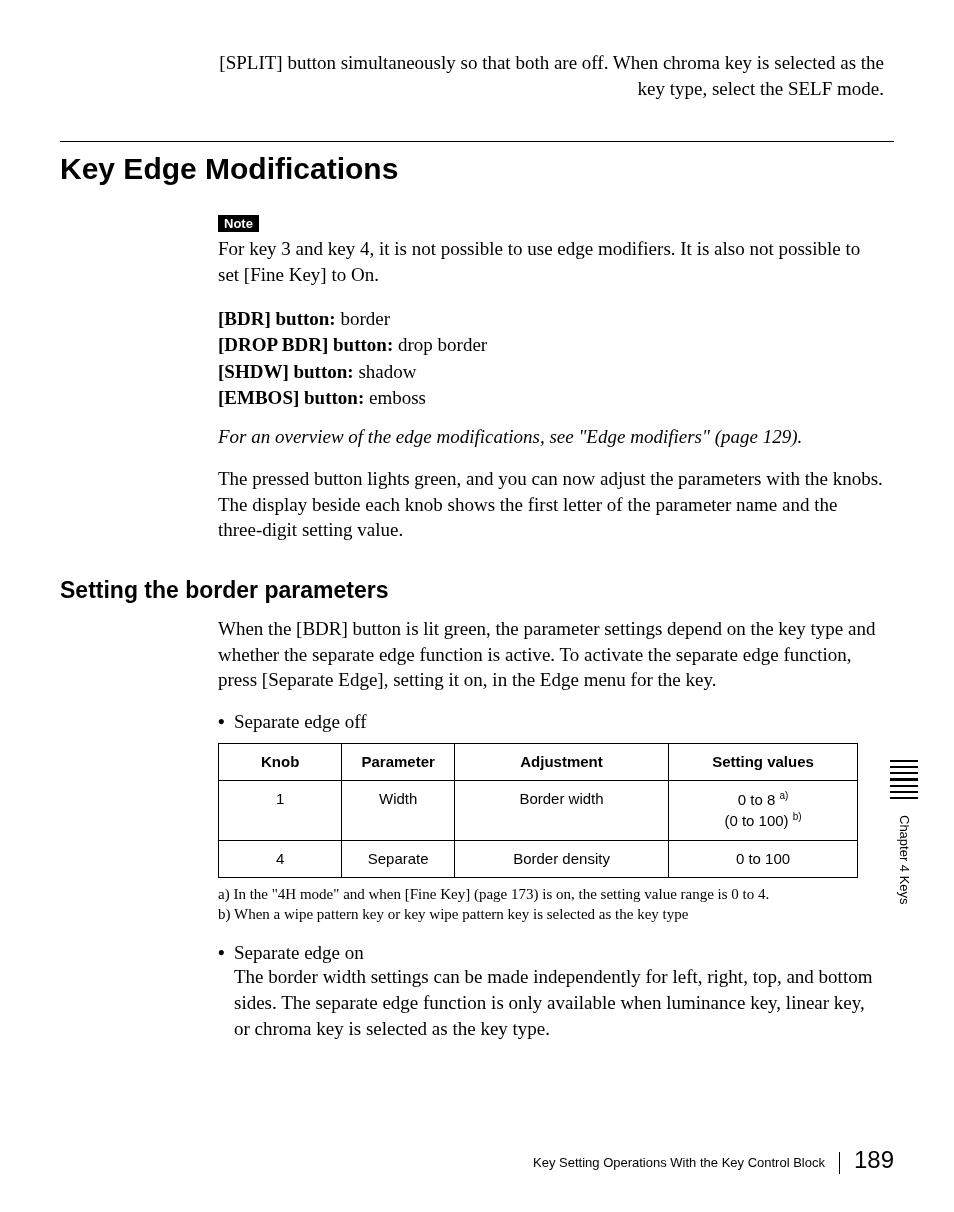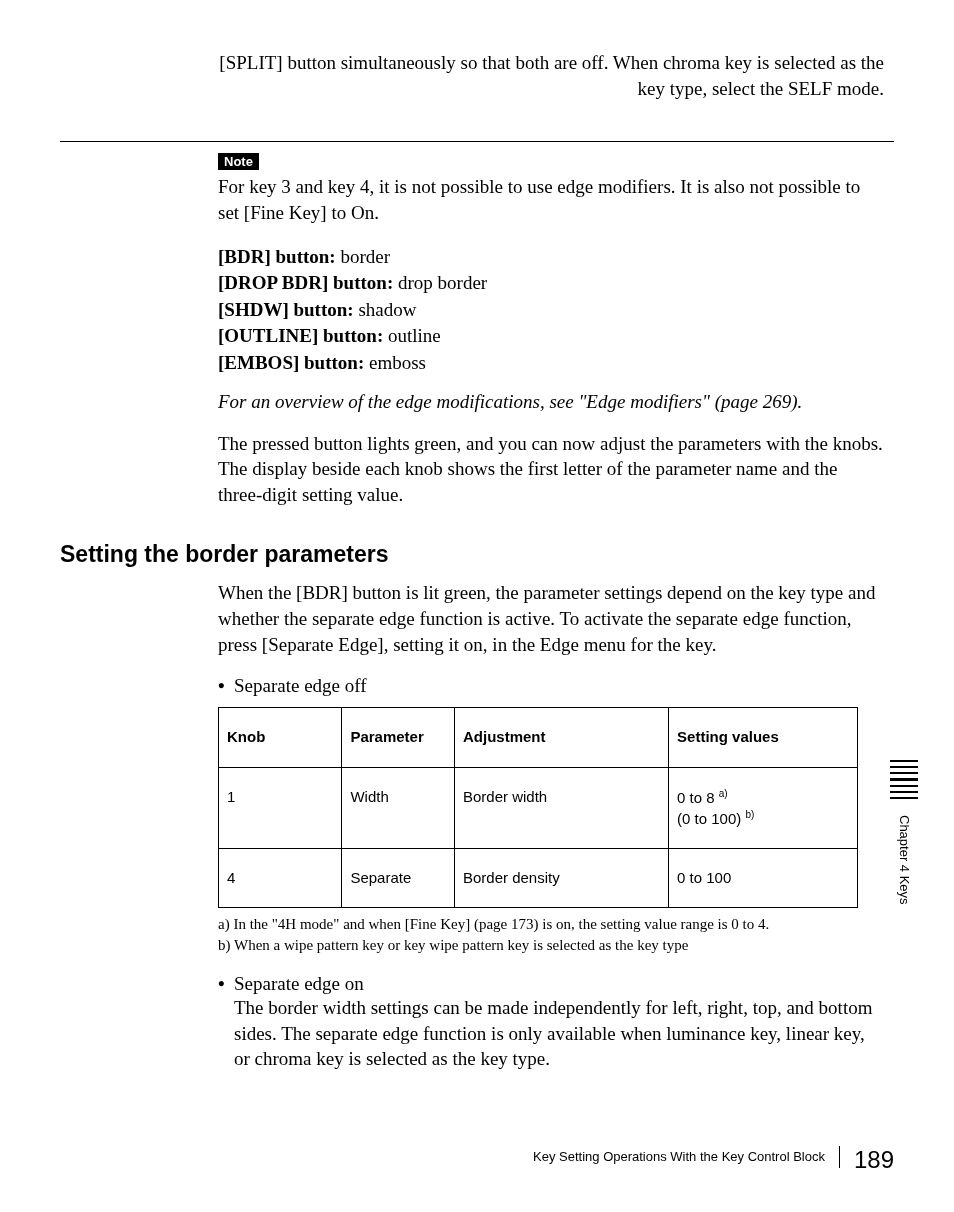--- a/index.html
+++ b/index.html
@@ -103,22 +103,22 @@
   }
   table.data {
     border-collapse: collapse;
     width: 640px;
     font-family: Arial, Helvetica, sans-serif;
     font-size: 15px;
     margin-bottom: 6px;
   }
   table.data th, table.data td {
     border: 1px solid #000;
-    text-align: left;
-    padding: 19px 8px;
+    text-align: center;
+    padding: 8px 8px;
     vertical-align: top;
     line-height: 1.35;
   }
   table.data th {
     font-weight: bold;
   }
   .col-knob { width: 120px; }
   .col-param { width: 100px; }
   .col-adj { width: 220px; }
   .col-set { width: 196px; }
@@ -152,21 +152,21 @@
     font-size: 13px;
     writing-mode: vertical-rl;
     text-orientation: mixed;
     white-space: nowrap;
   }
   .footer {
     position: absolute;
     bottom: 38px;
     right: 60px;
     display: flex;
-    align-items: flex-start;
+    align-items: flex-end;
     font-family: Arial, Helvetica, sans-serif;
   }
   .footer-text {
     font-size: 13px;
     padding-right: 14px;
     border-right: 1px solid #000;
     line-height: 22px;
   }
   .footer-page {
     font-size: 24px;
@@ -176,36 +176,36 @@
 </head>
 <body>
 
 <div class="page">
 
   <div class="content">
     <div class="intro-top">[SPLIT] button simultaneously so that both are off. When chroma key is selected as the key type, select the SELF mode.</div>
   </div>
 
   <hr class="h1-rule">
+  <h1>Key Edge Modifications</h1>
 
   <div class="content">
 
     <div class="note-badge">Note</div>
     <div class="para">For key 3 and key 4, it is not possible to use edge modifiers. It is also not possible to set [Fine Key] to On.</div>
 
 
     <div class="deflist">
       <div class="defrow"><span class="defterm">[BDR] button:</span><span> border</span></div>
       <div class="defrow"><span class="defterm">[DROP BDR] button:</span><span> drop border</span></div>
       <div class="defrow"><span class="defterm">[SHDW] button:</span><span> shadow</span></div>
-      <div class="defrow"><span class="defterm">[OUTLINE] button:</span><span> outline</span></div>
       <div class="defrow"><span class="defterm">[EMBOS] button:</span><span> emboss</span></div>
     </div>
 
-    <div class="italic-ref">For an overview of the edge modifications, see "Edge modifiers" (page 269).</div>
+    <div class="italic-ref">For an overview of the edge modifications, see "Edge modifiers" (page 129).</div>
 
     <div class="para">The pressed button lights green, and you can now adjust the parameters with the knobs. The display beside each knob shows the first letter of the parameter name and the three-digit setting value.</div>
   </div>
 
   <h2>Setting the border parameters</h2>
 
   <div class="content">
     <div class="para">When the [BDR] button is lit green, the parameter settings depend on the key type and whether the separate edge function is active. To activate the separate edge function, press [Separate Edge], setting it on, in the Edge menu for the key.</div>
 
     <div class="bullet-row">

